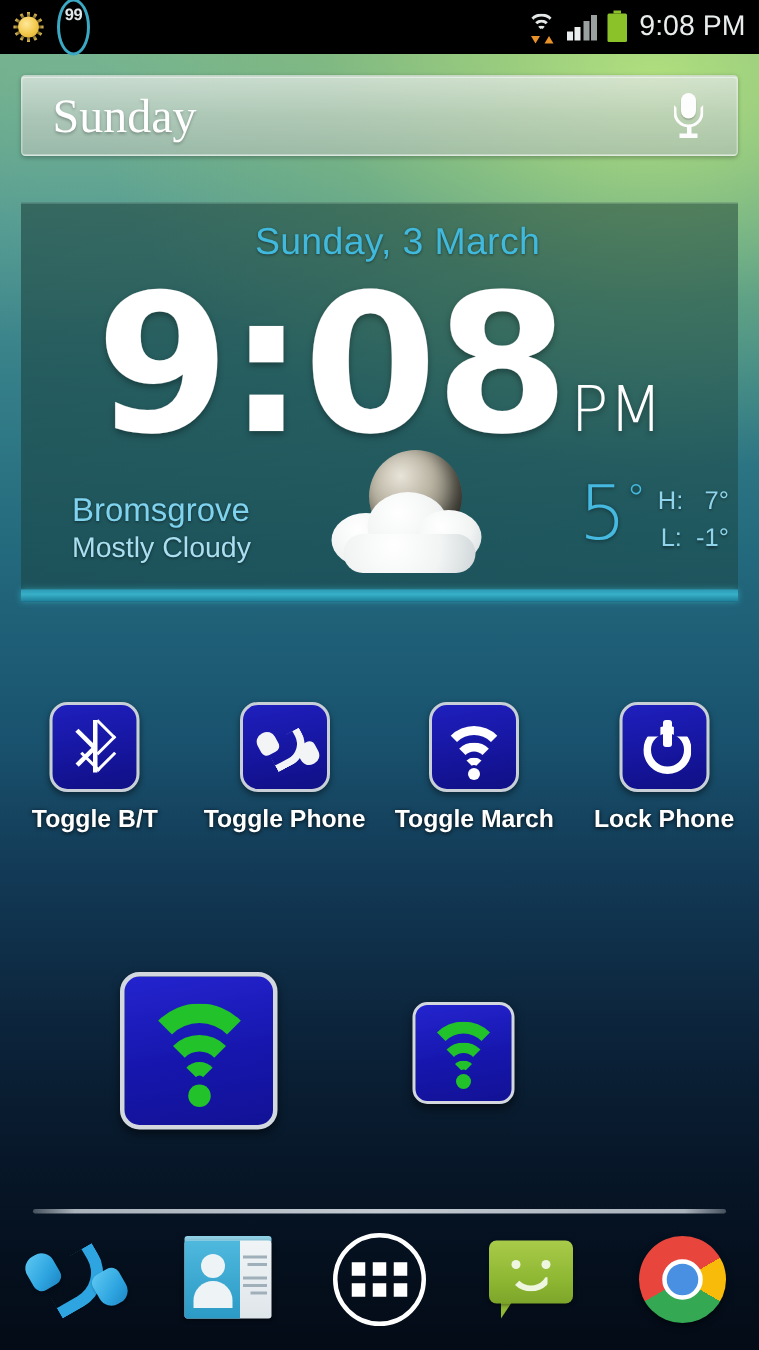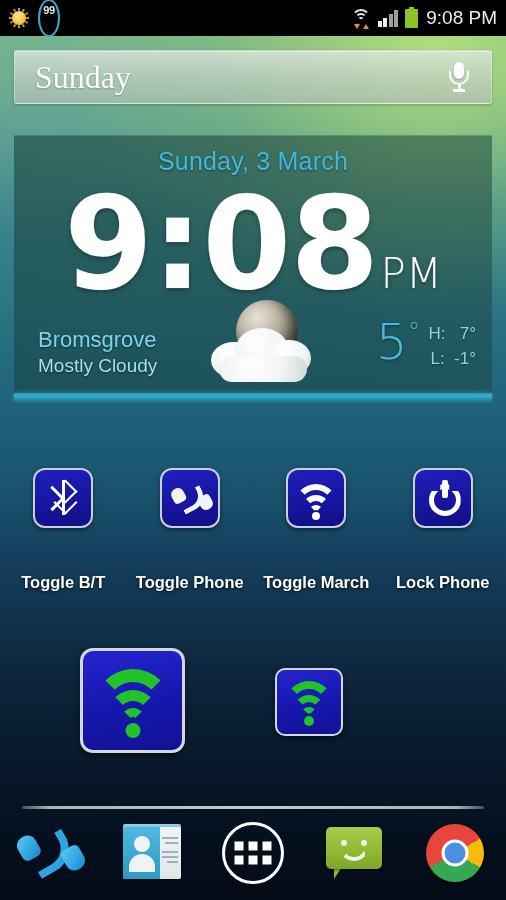--- a/index.html
+++ b/index.html
@@ -127,41 +127,41 @@
     position:absolute; left:0; top:0; width:478px; height:258px;
     background:linear-gradient(160deg, rgba(18,52,48,0.52) 0%, rgba(22,58,52,0.48) 45%, rgba(26,62,54,0.42) 100%);
     border-top:1px solid rgba(255,255,255,0.10);
   }
   #widget-accent {
     position:absolute; left:0; bottom:0; width:478px; height:8px;
     background:linear-gradient(180deg,#2d9ab4 0%, #37b0c8 40%, #1d7f99 100%);
     box-shadow:0 0 4px rgba(60,190,215,0.6);
   }
   #widget-date {
-    position:absolute; top:12px; left:0; width:478px; text-align:center;
+    position:absolute; top:12px; left:12px; width:478px; text-align:center;
     color:#41b9dd; font-size:25px; letter-spacing:0.2px;
     text-shadow:0 1px 2px rgba(0,0,0,0.45);
   }
   #widget-time {
     position:absolute; top:45px; left:0; width:478px; text-align:center;
     color:#ffffff; line-height:1;
     text-shadow:0 2px 4px rgba(0,0,0,0.35);
     white-space:nowrap;
   }
   #widget-time .hhmm {
     font-size:128px; font-weight:700; letter-spacing:-1px;
     -webkit-text-stroke:0.4px rgba(255,255,255,0.25);
     font-family:"DejaVu Sans", sans-serif;
   }
   #widget-time .ampm {
     font-size:42px; font-weight:300; letter-spacing:0px; margin-left:2px;
     font-family:"DejaVu Sans", sans-serif;
   }
   #widget-bottom {
-    position:absolute; left:2px; bottom:8px; width:478px; height:92px;padding-left:37px;
+    position:absolute; left:12px; bottom:8px; width:478px; height:92px;padding-left:37px;
   }
   #widget-city {
     position:absolute; left:22px; top:26px;
     color:#7fd3ee; font-size:22px; text-shadow:0 1px 2px rgba(0,0,0,0.5);
   }
   #widget-cond {
     position:absolute; left:22px; top:54px;
     color:#a9dff0; font-size:19px; text-shadow:0 1px 2px rgba(0,0,0,0.5);
   }
   #weather-icon {
@@ -190,21 +190,21 @@
   }
   #temp-main .deg { font-size:26px; vertical-align:super; }
   #temp-hl { margin-left:8px; padding-top:3px; text-align:right; }
   #temp-hl div { color:#8fd4ea; font-size:17px; line-height:1.45; white-space:pre; text-shadow:0 1px 2px rgba(0,0,0,0.45); }
 
   
   #shortcut-row {
     position:absolute; left:0; top:468px; width:506px;
     display:flex; z-index:15;
   }
-  .shortcut { width:126.5px; display:flex; flex-direction:column; align-items:center;gap:36px; }
+  .shortcut { width:126.5px; display:flex; flex-direction:column; align-items:center; }
   .sc-tile {
     width:60px; height:60px; border-radius:12px;
     background:linear-gradient(170deg,#1f1fbe 0%, #15159d 60%, #101085 100%);
     border:2.5px solid #c8cfd6;
     box-shadow:0 2px 4px rgba(0,0,0,0.45);
     position:relative;
   }
   .sc-label {
     margin-top:9px; color:#ffffff; font-size:16.5px; font-weight:bold;
     text-shadow:0 1px 3px rgba(0,0,0,0.85);

